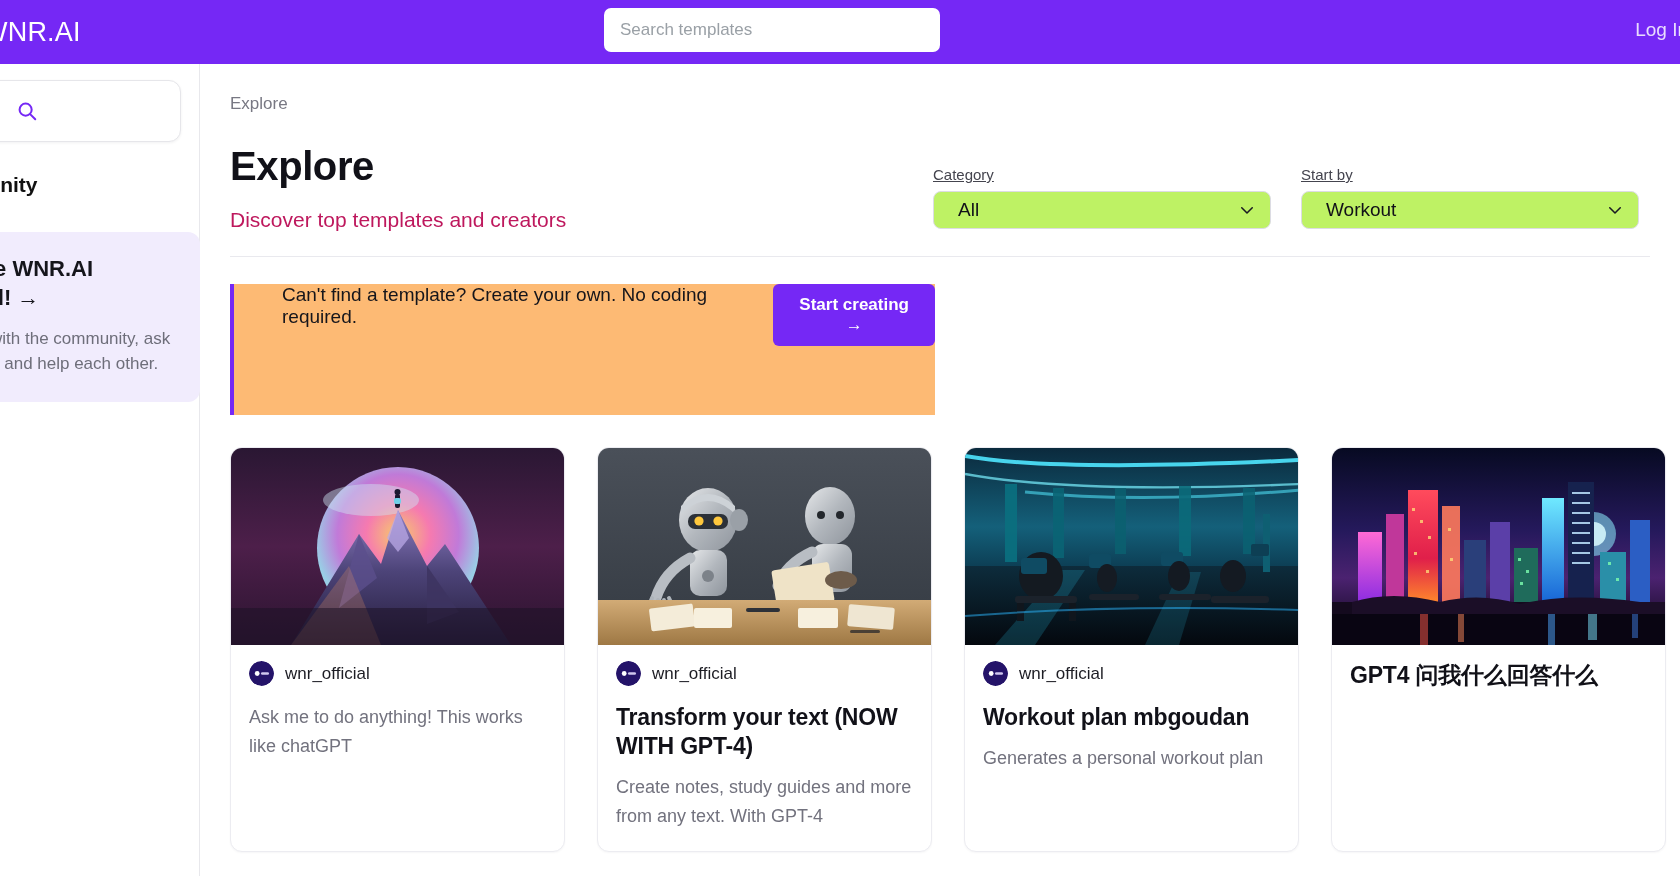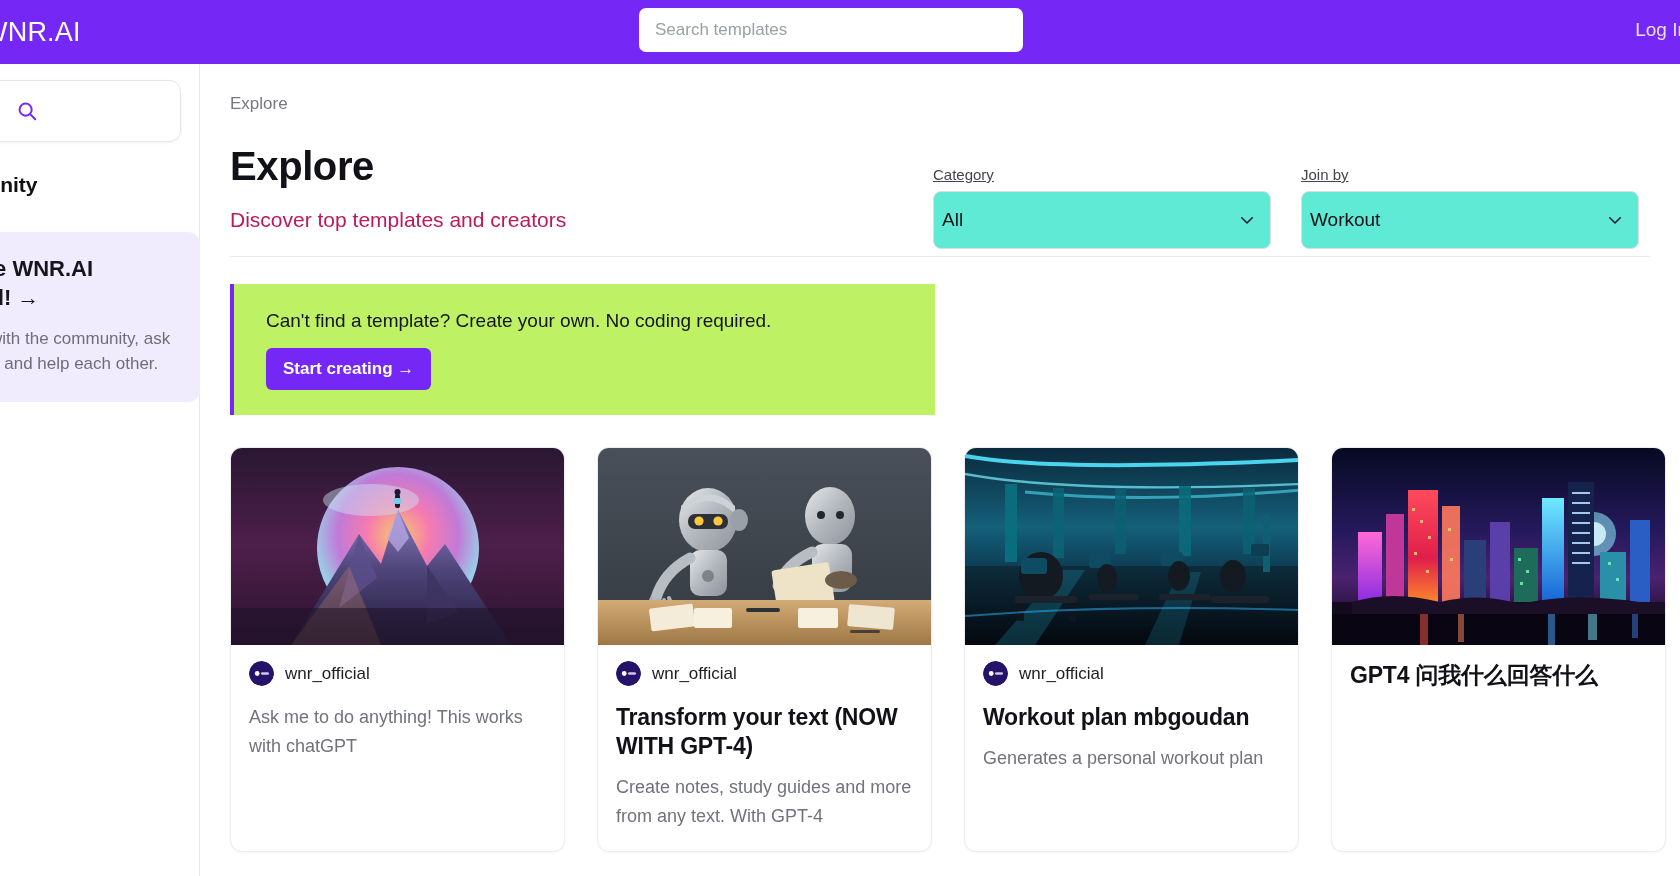--- a/index.html
+++ b/index.html
@@ -19,22 +19,22 @@
     display: flex; align-items: center;
     z-index: 40;
   }
   .brand {
     position: absolute; left: -18px; top: 14px;
     font-size: 27px; font-weight: 400; color: #ffffff;
     letter-spacing: .2px; line-height: 36px;
     white-space: nowrap;
   }
   .search-wrap {
-    position: absolute; left: 639px; top: 8px;
-    width: 384px; height: 44px;
+    position: absolute; left: 604px; top: 8px;
+    width: 336px; height: 44px;
   }
   .search-input {
     width: 100%; height: 100%;
     border: none; border-radius: 7px;
     background: #ffffff;
     font-family: "Liberation Sans", sans-serif;
     font-size: 17px; color: #1a1a1a;
     padding: 0 16px;
     outline: none;
   }
@@ -115,48 +115,48 @@
   .filters {
     position: absolute; top: 102px; left: 733px;
     display: flex; gap: 30px;
   }
   .filter-group { width: 338px; }
   .filter-label {
     font-size: 15px; color: #44444e; margin-bottom: 8px; display:block;text-decoration:underline;
   }
   .select-box {
     position: relative;
-    height: 58px;
+    height: 38px;
     border: 1px solid #dcdce3;
     border-radius: 8px;
-    background: #5eead4;
+    background: #bef264;
     display: flex; align-items: center;
-    padding: 0 8px;
+    padding: 0 24px;
     cursor: pointer;
   }
   .select-value { font-size: 19px; color: #111118; }
   .chev {
     position: absolute; right: 14px; top: 50%;
     transform: translateY(-50%);
     width: 18px; height: 18px;
   }
 
   .divider {
     position: absolute; left: 30px; top: 192px;
     width: 1420px; height: 1px; background: #e9e9ee;
   }
 
   
   .cta {
     position: absolute; left: 30px; top: 220px;
     width: 705px; height: 131px;
-    background: #bef264;
+    background: #fdba74;
     border-left: 4px solid #7528F5;
-    display: flex; flex-direction: column; justify-content: center;
-    padding-left: 32px;
+    display: flex; flex-direction: row; justify-content: center;
+    padding-left: 48px;
   }
   .cta-text {
     font-size: 19px; color: #15151b; margin-bottom: 16px;
   }
   .cta-btn {
     display: inline-flex; align-items: center;
     align-self: flex-start;
     background: #7528F5; color: #fff;
     font-family: "Liberation Sans", sans-serif;
     font-size: 17px; font-weight: 700;
@@ -251,21 +251,21 @@
         <span class="select-value">All</span>
         <span class="chev">
           <svg viewBox="0 0 24 24" width="18" height="18" fill="none" stroke="#1a1a22" stroke-width="2.1" stroke-linecap="round" stroke-linejoin="round">
             <polyline points="5,9 12,16 19,9"></polyline>
           </svg>
         </span>
       </div>
     </div>
 
     <div class="filter-group">
-      <span class="filter-label">Join by</span>
+      <span class="filter-label">Start by</span>
       <div class="select-box">
         <span class="select-value">Workout</span>
         <span class="chev">
           <svg viewBox="0 0 24 24" width="18" height="18" fill="none" stroke="#1a1a22" stroke-width="2.1" stroke-linecap="round" stroke-linejoin="round">
             <polyline points="5,9 12,16 19,9"></polyline>
           </svg>
         </span>
       </div>
     </div>
 
@@ -319,21 +319,21 @@
         <div class="card-author">
           <span class="avatar">
             <svg viewBox="0 0 25 25" width="25" height="25">
               <circle cx="12.5" cy="12.5" r="12.5" fill="#241369"></circle>
               <circle cx="8.2" cy="12.5" r="2.4" fill="#ffffff"></circle>
               <rect x="12" y="11.2" width="8" height="2.6" rx="1.2" fill="#cfc6ee"></rect>
             </svg>
           </span>
           <span class="author-name">wnr_official</span>
         </div>
-        <p class="card-desc">Ask me to do anything! This works with chatGPT</p>
+        <p class="card-desc">Ask me to do anything! This works like chatGPT</p>
       </div>
     </article>
 
     <article class="card">
       <div class="card-thumb">
         <svg viewBox="0 0 335 197" width="335" height="197" preserveAspectRatio="none">
           <defs>
             <linearGradient id="bg2" x1="0" y1="0" x2="0" y2="1">
               <stop offset="0" stop-color="#4a5059"></stop>
                 <stop offset="1" stop-color="#343a42"></stop>

